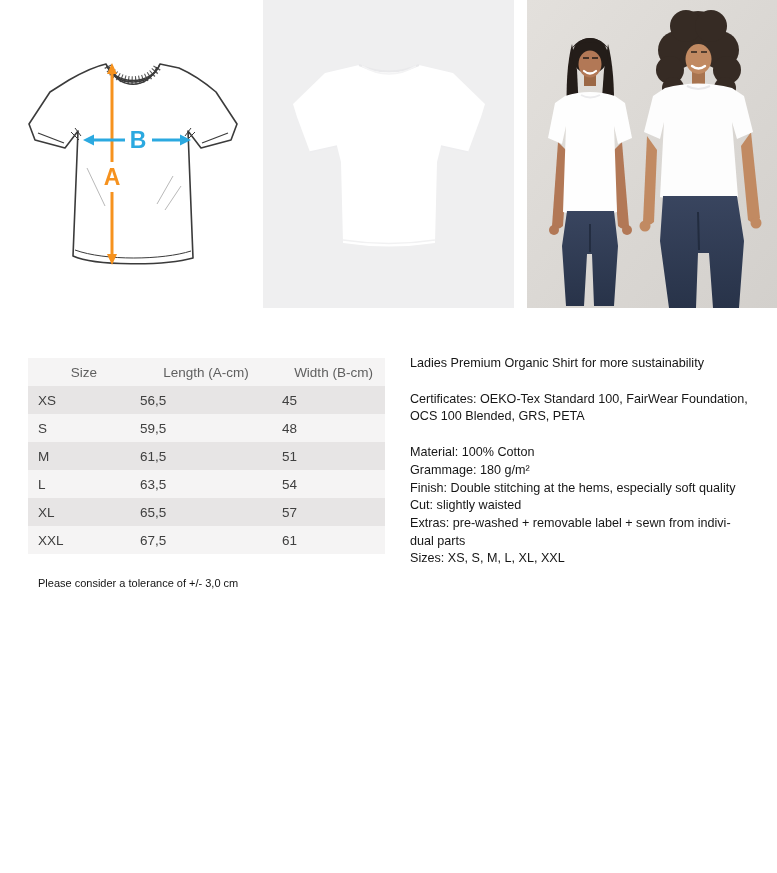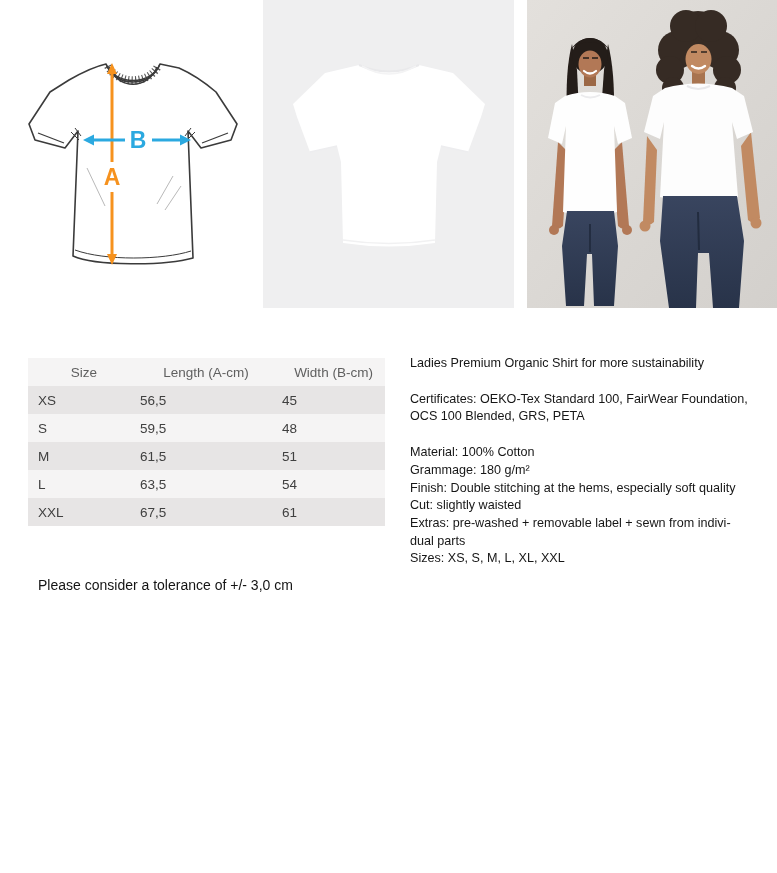--- a/index.html
+++ b/index.html
@@ -23,21 +23,21 @@
     height:28px; padding:0 0 0 10px; text-align:left; vertical-align:middle;
     font-size:13.5px; font-weight:400; color:#404040; white-space:nowrap;
   }
   table.size-table thead tr { background:#f5f4f4; }
   table.size-table thead th { color:#5f5f5f;text-align:center; }
   table.size-table tbody tr:nth-child(odd)  { background:#e7e5e5; }
   table.size-table tbody tr:nth-child(even) { background:#f5f4f4; }
 
   .tolerance-note {
     position:absolute; left:38px; top:577px;
-    font-size:14px; color:#141414;
+    font-size:11px; color:#141414;
   }
 
   .description {
     position:absolute; left:410px; top:355px; width:368px;
     font-size:12.6px; line-height:17.7px; color:#161616;
   }
   .description p { white-space:pre-line; margin:0 0 18px 0; }
   .description p:last-child { margin-bottom:16px; }
 
   svg { display:block; }
@@ -193,20 +193,25 @@
             <td>M</td>
             <td>61,5</td>
             <td>51</td>
           </tr>
           <tr>
             <td>L</td>
             <td>63,5</td>
             <td>54</td>
           </tr>
           <tr>
+            <td>XL</td>
+            <td>65,5</td>
+            <td>57</td>
+          </tr>
+          <tr>
             <td>XXL</td>
             <td>67,5</td>
             <td>61</td>
           </tr>
         </tbody>
     </table>
   </div>
 
   <div class="tolerance-note">Please consider a tolerance of +/- 3,0 cm</div>
 

